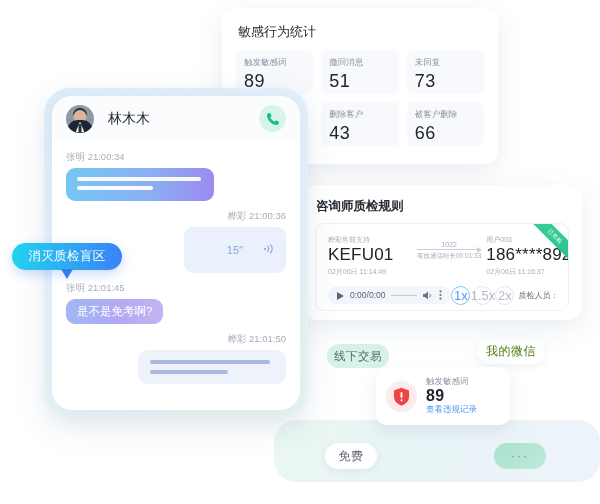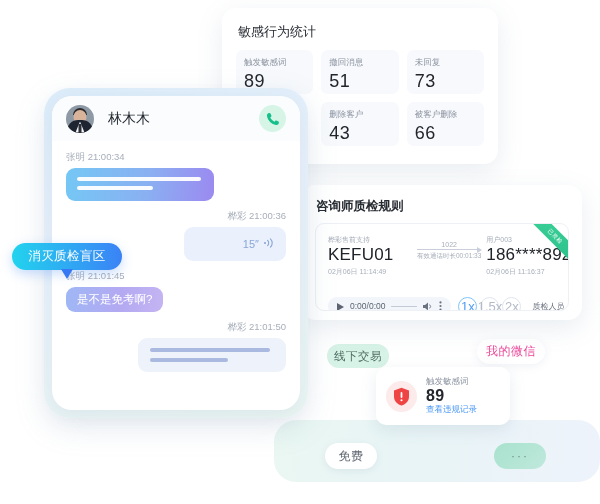--- a/index.html
+++ b/index.html
@@ -29,21 +29,21 @@
     left:494px;top:443px;width:52px;height:26px;
     background:linear-gradient(135deg,#a8e2cd 0%,#bfe8dc 100%);
     color:#6f8c84;font-size:12px;letter-spacing:2px;
   }
   .pill-offline{
     left:327px;top:344px;width:62px;height:24px;
     background:#d7f2e6;color:#4d6b62;font-size:11.5px;border-radius:13px;
   }
   .pill-wechat{
     left:477px;top:339px;width:68px;height:25px;background:#ffffff;
-    color:#ec4899;font-size:12px;border-radius:13px;
+    color:#4d7c0f;font-size:12px;border-radius:13px;
     box-shadow:0 2px 8px rgba(120,140,170,.12);
   }
 
   
   .alert-card{
     position:absolute;left:376px;top:367px;width:134px;height:58px;
     background:#fff;border-radius:10px;
     box-shadow:0 5px 16px rgba(120,140,170,.16);
     display:flex;align-items:center;padding:0 10px;box-sizing:border-box;gap:9px;
   }
@@ -103,21 +103,21 @@
     border-left:5px solid #c9cfda;border-top:3px solid transparent;
     border-bottom:3px solid transparent;
   }
   .qc-arrow-sub{font-size:6.5px;color:#a7aeba;margin-top:2px;white-space:nowrap;}
   .ribbon{
     position:absolute;right:-22px;top:6px;width:70px;transform:rotate(45deg);
     background:linear-gradient(135deg,#3fd29a,#29c08a);
     color:#fff;font-size:5.5px;text-align:center;padding:3px 0;letter-spacing:.5px;
   }
   .qc-player{
-    display:flex;align-items:center;gap:7px;padding:0 12px;margin-top:20px;
+    display:flex;align-items:center;padding:0 12px;margin-top:9px;
   }
   .player-bar{
     display:flex;align-items:center;gap:6px;background:#f2f5fa;border-radius:12px;
     padding:4px 9px;height:18px;box-sizing:border-box;
   }
   .player-time{font-size:8.5px;color:#5d6470;}
   .player-track{width:26px;height:1.5px;background:#c2cad6;border-radius:1px;}
   .speed-group{display:flex;gap:3px;align-items:center;}
   .speed{
     width:19px;height:19px;border-radius:50%;border:1px solid #dfe5ee;
@@ -179,23 +179,23 @@
   .msg.right .msg-meta{text-align:right;}
   .bubble-lines{
     width:148px;height:33px;border-radius:9px;
     background:linear-gradient(95deg,#74c7f5 0%,#8ab0f2 55%,#9b8af0 100%);
     padding:9px 11px;box-sizing:border-box;
   }
   .bl{height:4px;border-radius:2px;background:#fff;opacity:.95;margin-bottom:5px;}
   .bl.w1{width:124px;}
   .bl.w2{width:76px;}
   .bubble-voice{
-    width:102px;height:34px;border-radius:9px;background:#eaf1fd;
+    width:102px;height:46px;border-radius:9px;background:#eaf1fd;
     margin-left:auto;display:flex;align-items:center;justify-content:flex-end;
-    padding:0 11px;box-sizing:border-box;gap:4px;
+    padding:0 11px;box-sizing:border-box;gap:20px;
     font-size:11px;color:#8aa6d6;
   }
   .bubble-text{
     display:inline-block;border-radius:9px;padding:5px 11px;
     background:linear-gradient(95deg,#9fb7f5 0%,#b3a9f2 55%,#c4b4f2 100%);
     font-size:11.5px;color:#ffffff;
   }
   .bubble-grey{
     width:148px;height:34px;border-radius:9px;background:#eef2fa;
     margin-left:auto;padding:10px 12px;box-sizing:border-box;

